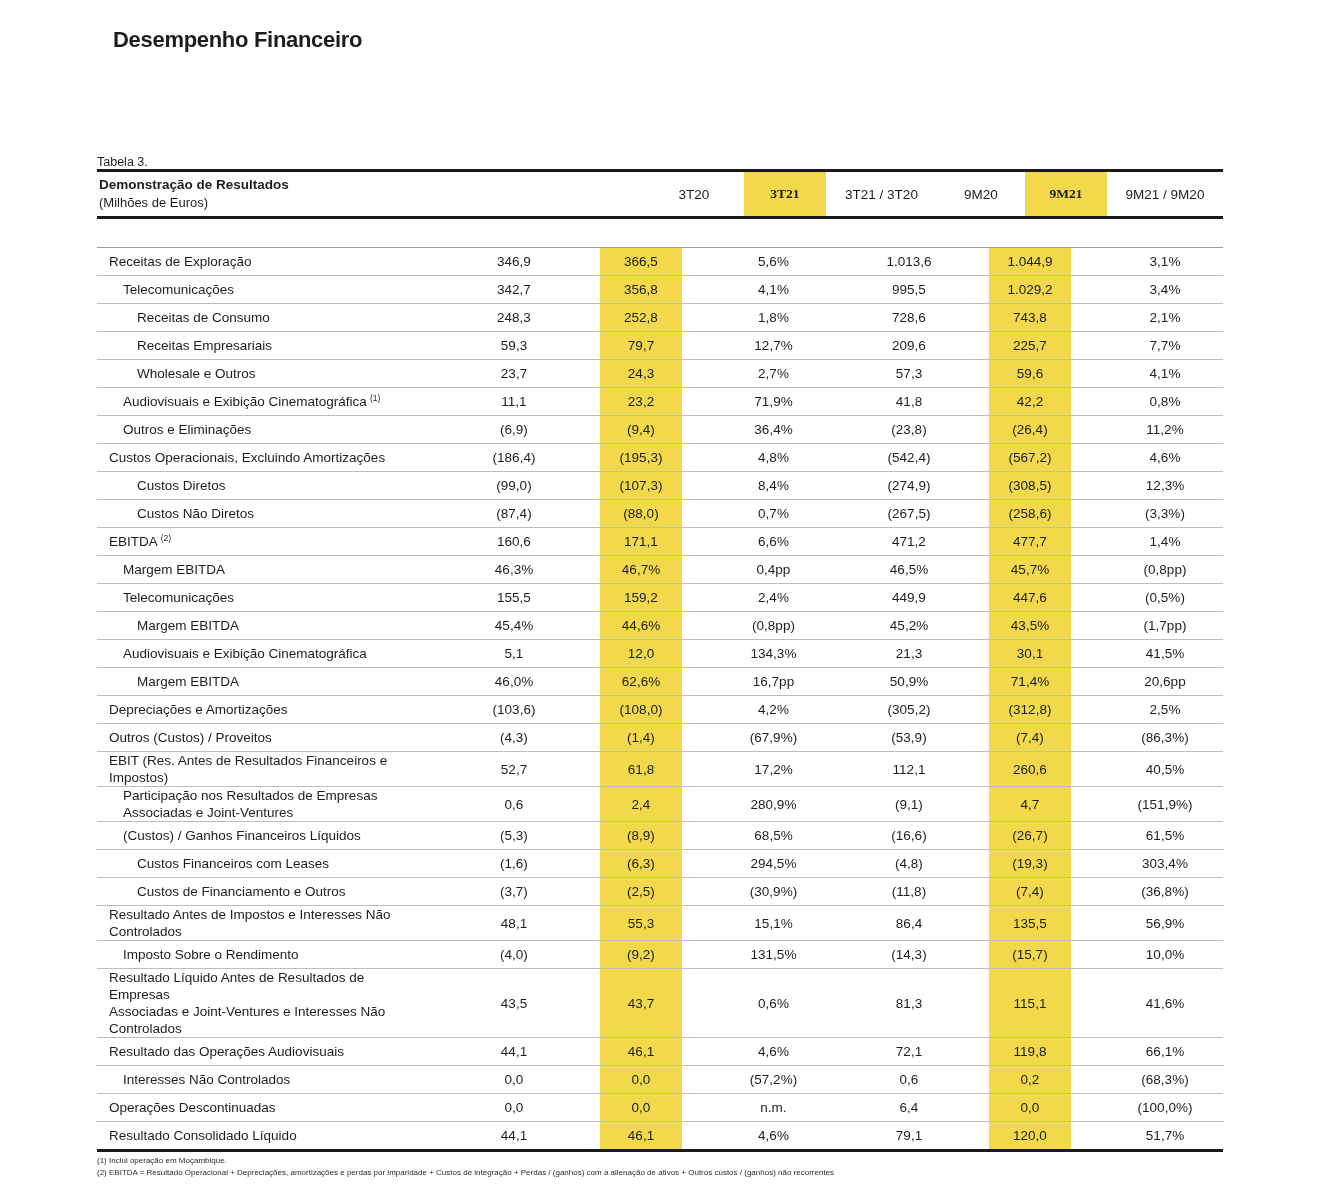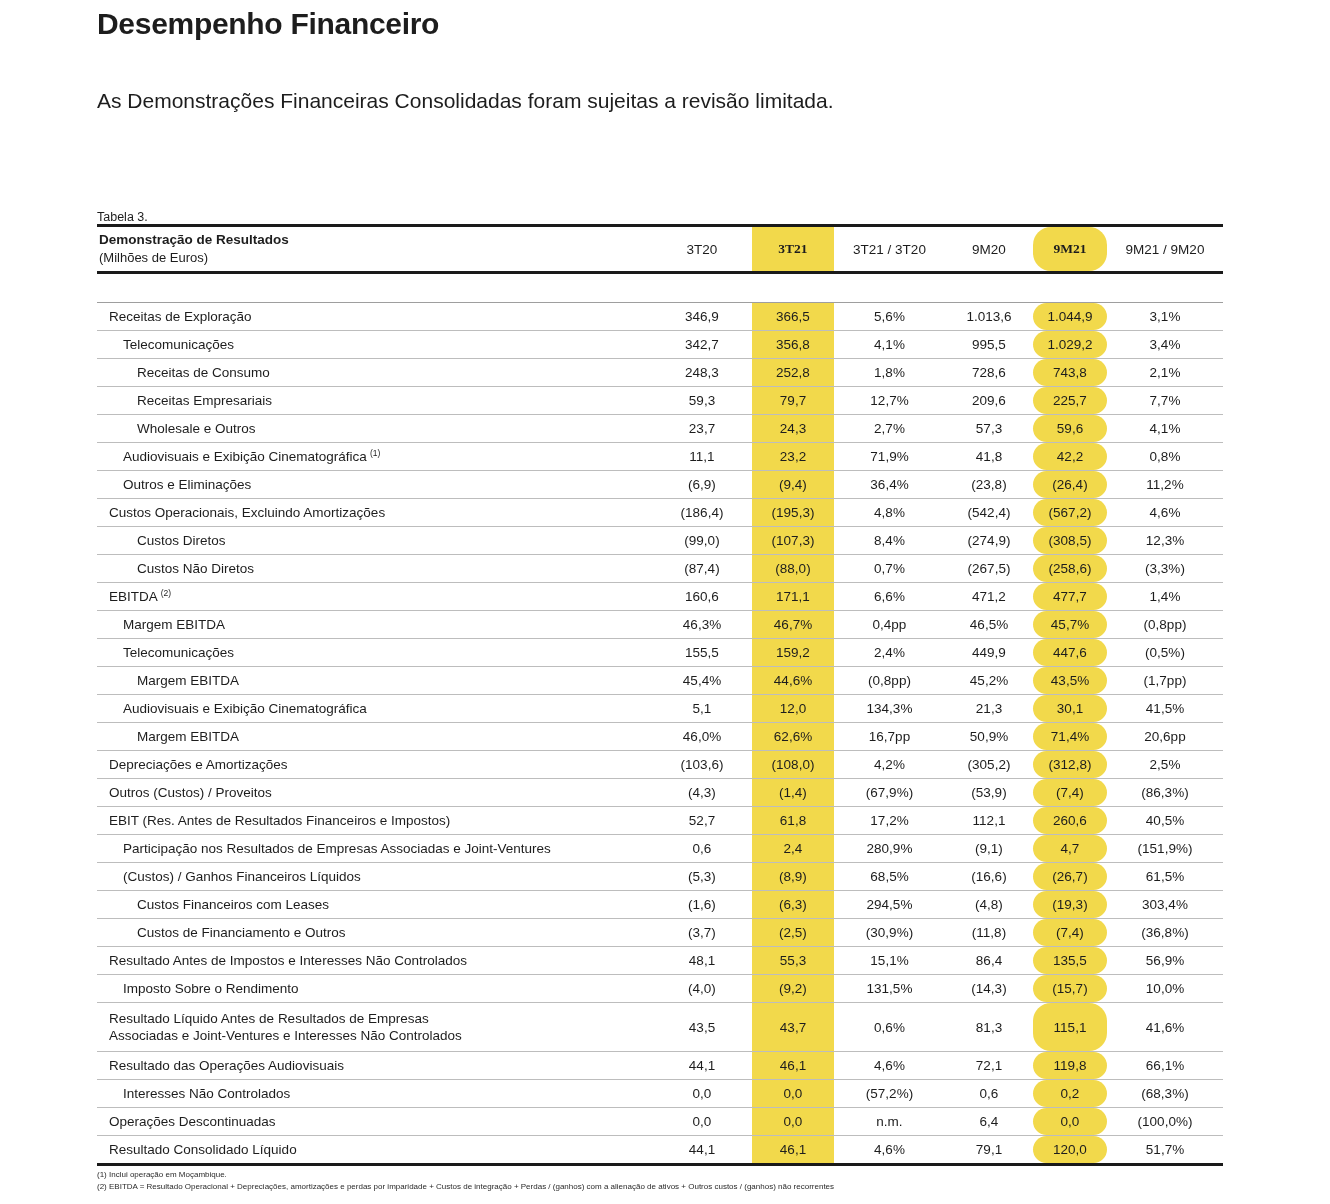--- a/index.html
+++ b/index.html
@@ -1,61 +1,60 @@
 <!DOCTYPE html>
 <html><head>
 <meta charset="utf-8">
 <style>
   html,body { margin:0; padding:0; background:#ffffff; }
   body { width:1330px; font-family:"Liberation Sans", sans-serif; color:#1d1d1d; }
   .page { padding:6px 107px 30px 97px; }
 
-  .page-title { font-size:30px; font-weight:bold; letter-spacing:-0.3px; margin:0; line-height:36px; }
+  .page-title { font-size:22px; font-weight:bold; letter-spacing:-0.3px; margin:16px; line-height:36px; }
   .page-subtitle { font-size:21px; font-weight:normal; margin:46px 0 0 0; line-height:25px; }
 
   .table-label { margin-top:97px; font-size:12.5px; }
 
   .fin-table { width:1126px; }
 
   .thead { display:flex; align-items:stretch; height:44px;
            border-top:3px solid #1a1a1a; border-bottom:3px solid #1a1a1a; }
   .thead .label-cell { flex:1 1 auto; display:flex; flex-direction:column; justify-content:center; padding-left:2px; }
   .h-title { font-size:13.5px; font-weight:bold; line-height:18px; }
   .h-unit  { font-size:13px; line-height:18px; }
   .hcell { display:flex; align-items:center; justify-content:center; font-size:13.5px; flex:0 0 auto; }
   .hcell.hl { font-weight:bold;font-family:Liberation Serif, serif; }
 
   .c0 { width:100px; } .c1 { width:82px; } .c2 { width:111px; }
-  .c3 { width:88px; }  .c4 { width:74px;border-radius:18px; } .c5 { width:116px; }
+  .c3 { width:88px; }  .c4 { width:82px; } .c5 { width:116px; }
 
   .hl { background:#F2D94B; }
 
   .tbody { margin-top:28px; border-top:1px solid #9e9e9e; border-bottom:3px solid #1a1a1a; }
-  .trow { display:flex; align-items:stretch; min-height:27px; }
+  .trow { display:flex; align-items:stretch; min-height:27px;gap:36px; }
   .trow:not(:first-child) { border-top:1px solid #bdbdbd; }
   .trow.tall { min-height:48px; }
 
   .cell { display:flex; align-items:center; justify-content:center; font-size:13.5px; flex:0 0 auto; }
   .cell.label { flex:1 1 auto; flex-direction:column; align-items:flex-start; justify-content:center; }
   .cell.label .line { line-height:17px; }
   .ind0 { padding-left:12px; } .ind1 { padding-left:26px; } .ind2 { padding-left:40px; }
 
   sup.fn { font-size:8.5px; vertical-align:super; margin-left:3px; line-height:0; }
 
   .footnotes { margin-top:3px; }
   .footnote { font-size:8px; line-height:11.5px; color:#2a2a2a; }
 </style>
 </head>
 <body>
 
 <div class="page">
 
   <h1 class="page-title">Desempenho Financeiro</h1>
 
-  <p class="page-subtitle">As Demonstrações Financeiras Consolidadas foram sujeitas a revisão limitada.</p>
 
   <div class="fin-table">
 
     <div class="table-label">Tabela 3.</div>
 
     <div class="thead">
       <div class="label-cell">
         <div class="h-title">Demonstração de Resultados</div>
         <div class="h-unit">(Milhões de Euros)</div>
       </div>

